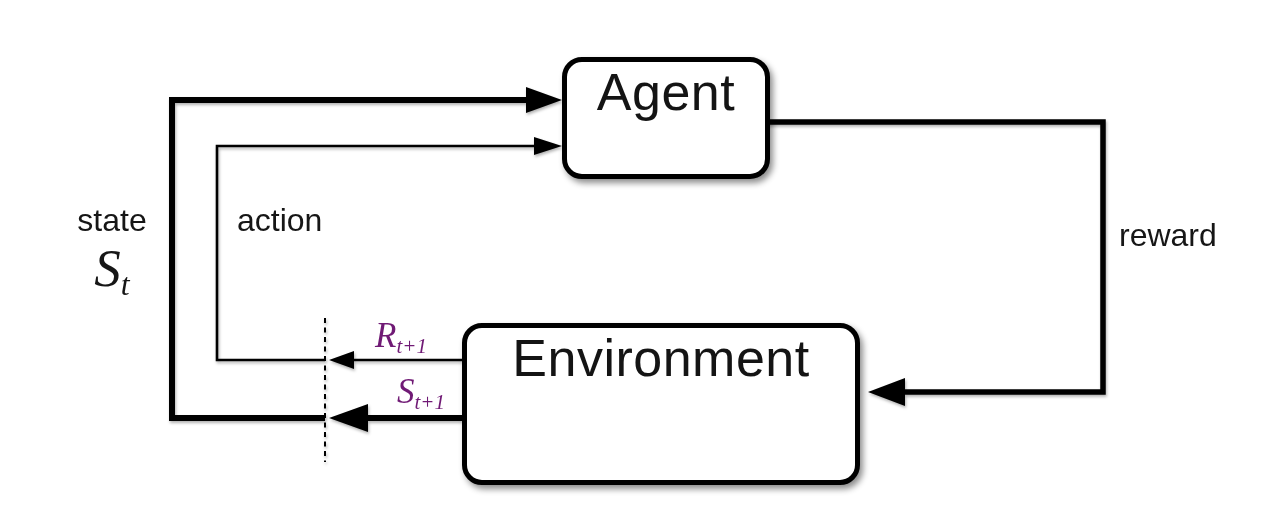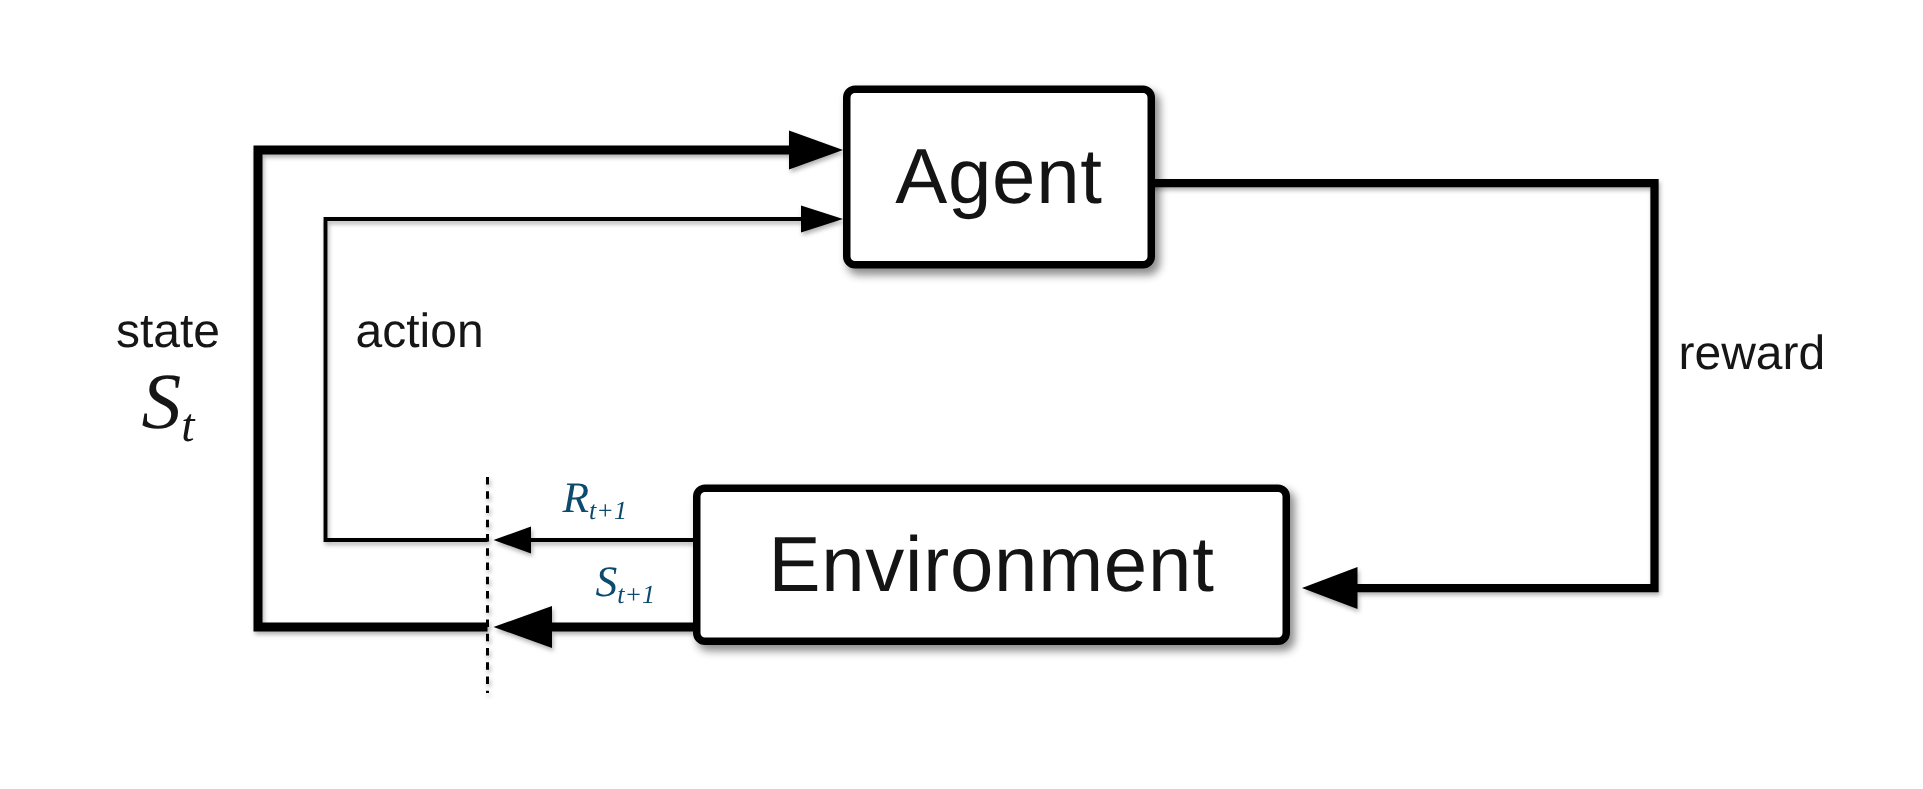--- a/index.html
+++ b/index.html
@@ -25,24 +25,23 @@
   .stroke-action { fill: none; stroke: #000; stroke-width: 5.5; stroke-linejoin: miter; }
   .stroke-thin { fill: none; stroke: #000; stroke-width: 2.6; stroke-linejoin: miter; }
   .stroke-dashed { fill: none; stroke: #000; stroke-width: 2; stroke-dasharray: 5 4.5; }
   .ah { fill: #000; stroke: none; }
 
   .box {
     position: absolute;
     box-sizing: border-box;
     background: #ffffff;
     border: 5px solid #000;
-    border-radius: 8px;
+    border-radius: 20px;
     box-shadow: 3px 4px 6px rgba(0,0,0,0.45);
     display: flex;
-    align-items: center;
     justify-content: center;
   }
   .box-label {
     font-size: 52px;
     font-weight: 400;
     color: #141414;
     letter-spacing: 0.5px;
     white-space: nowrap;
   }
 
@@ -61,22 +60,22 @@
     font-style: italic;
     font-size: 53px;
     color: #161616;
     margin-top: 3px;
     white-space: nowrap;
   }
   .sym-inline {
     position: absolute;
     font-family: "Liberation Serif", serif;
     font-style: italic;
-    font-size: 29px;
-    color: #0c4a6e;
+    font-size: 35px;
+    color: #701a75;
     white-space: nowrap;
   }
   .sym sub, .sym-inline sub {
     font-size: 60%;
     font-style: italic;
     line-height: 0;
     vertical-align: -0.28em;
     letter-spacing: 0;
   }
   .center { text-align: center; }
@@ -103,21 +102,21 @@
     <path class="stroke-action" d="M 766,122 L 1103,122 L 1103,392 L 902,392" stroke="#000000"></path>
     <polygon class="ah" points="868,392 905,378 905,406" fill="#000000"></polygon>
 
     <path class="stroke-dashed" d="M 325,318 L 325,462" stroke="#000000"></path>
   </svg>
 
   <div class="box" style="left:562px; top:57px; width:208px; height:122px;">
     <span class="box-label">Agent</span>
   </div>
 
-  <div class="box" style="left:462px; top:323px; width:398px; height:107px;">
+  <div class="box" style="left:462px; top:323px; width:398px; height:162px;">
     <span class="box-label">Environment</span>
   </div>
 
   <div class="lbl center" style="left:60px; top:204px; width:104px;">
     <div class="word">state</div>
     <div class="sym"><span>S</span><sub>t</sub></div>
   </div>
 
   <div class="lbl" style="left:237px; top:204px;">
     <div class="word">action</div>

